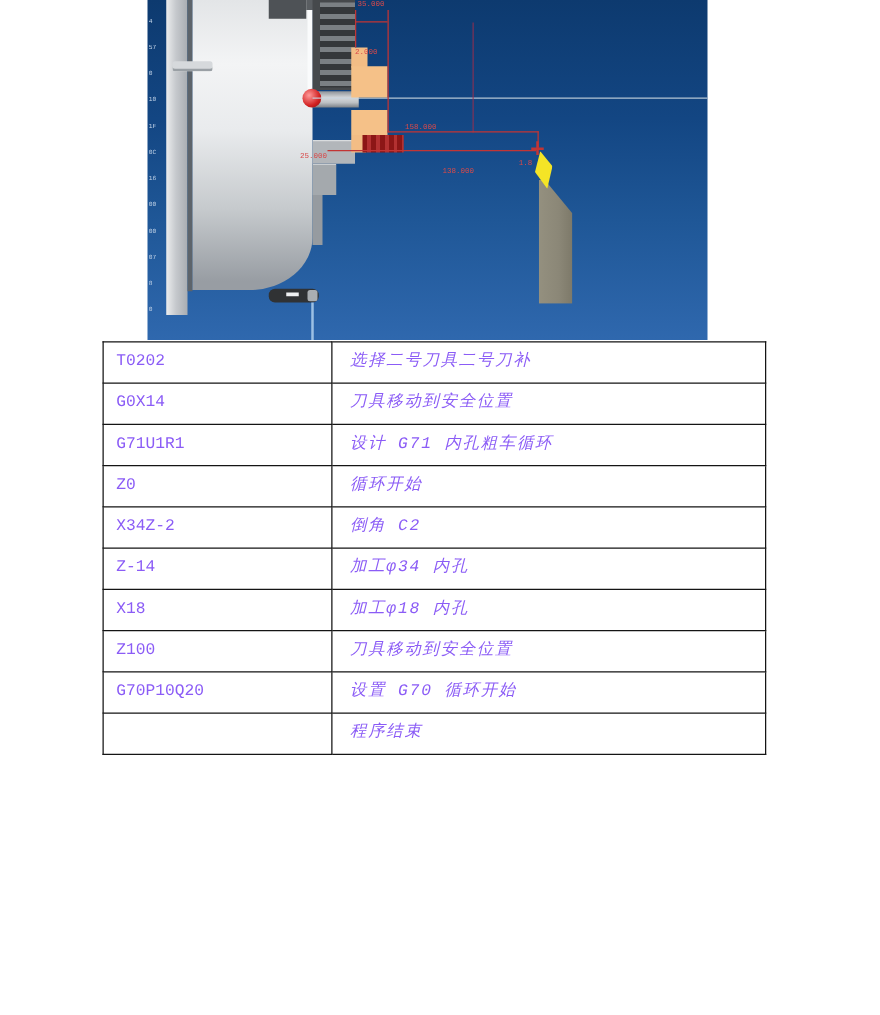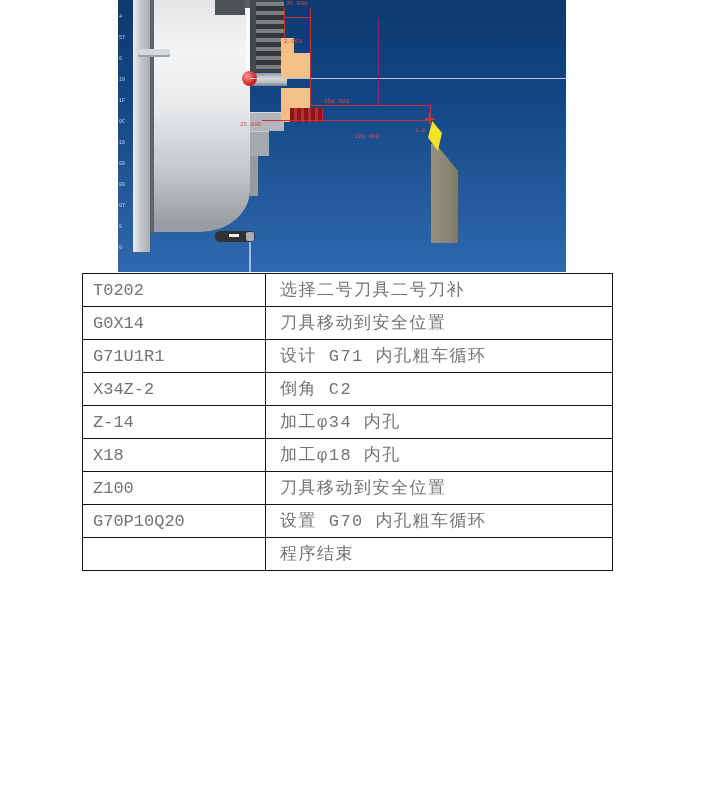--- a/index.html
+++ b/index.html
@@ -61,22 +61,22 @@
   .d138{left:236px;top:133px;}
   .d18{left:297px;top:127px;}
   .insert{left:310px;top:121px;width:14px;height:30px;background:#f4e426;
         clip-path:polygon(30% 0,100% 40%,70% 100%,0 55%);}
   .holder{left:313px;top:144px;width:27px;height:99px;
         background:linear-gradient(90deg,#94907f 0%,#8b8777 60%,#7d7969 100%);
         clip-path:polygon(0 0,18% 0,100% 27%,100% 100%,0 100%);}
   
   .gtable{position:absolute;left:82px;top:273px;width:530px;border-collapse:collapse;table-layout:fixed;}
   .gtable td{border:1.5px solid #141414;height:33px;vertical-align:top;box-sizing:border-box;
-        font-size:17px;line-height:1.1;color:#737373;padding:8px 2px 0 10px;overflow:hidden;white-space:nowrap;}
-  .gtable td.desc{padding-left:14px;letter-spacing:1.5px;}
+        font-size:13px;line-height:1.1;color:#8b5cf6;padding:8px 2px 0 10px;overflow:hidden;white-space:nowrap;}
+  .gtable td.desc{padding-left:14px;letter-spacing:1.5px;font-style:italic;}
   .col-cmd{width:183px;} .col-desc{width:347px;}
 </style>
 </head>
 <body>
 
 <div class="page">
 
   <div class="sim">
     <div class="prog">
       <span>4</span>
@@ -157,38 +157,42 @@
         </tr>
       <tr>
           <td>G0X14</td>
           <td class="desc">刀具移动到安全位置</td>
         </tr>
       <tr>
           <td>G71U1R1</td>
           <td class="desc">设计 G71 内孔粗车循环</td>
         </tr>
       <tr>
+          <td>Z0</td>
+          <td class="desc">循环开始</td>
+        </tr>
+      <tr>
           <td>X34Z-2</td>
           <td class="desc">倒角 C2</td>
         </tr>
       <tr>
           <td>Z-14</td>
           <td class="desc">加工φ34 内孔</td>
         </tr>
       <tr>
           <td>X18</td>
           <td class="desc">加工φ18 内孔</td>
         </tr>
       <tr>
           <td>Z100</td>
           <td class="desc">刀具移动到安全位置</td>
         </tr>
       <tr>
           <td>G70P10Q20</td>
-          <td class="desc">设置 G70 内孔粗车循环</td>
+          <td class="desc">设置 G70 循环开始</td>
         </tr>
       <tr>
           <td></td>
           <td class="desc">程序结束</td>
         </tr>
     </tbody>
   </table>
 
 </div>
 

